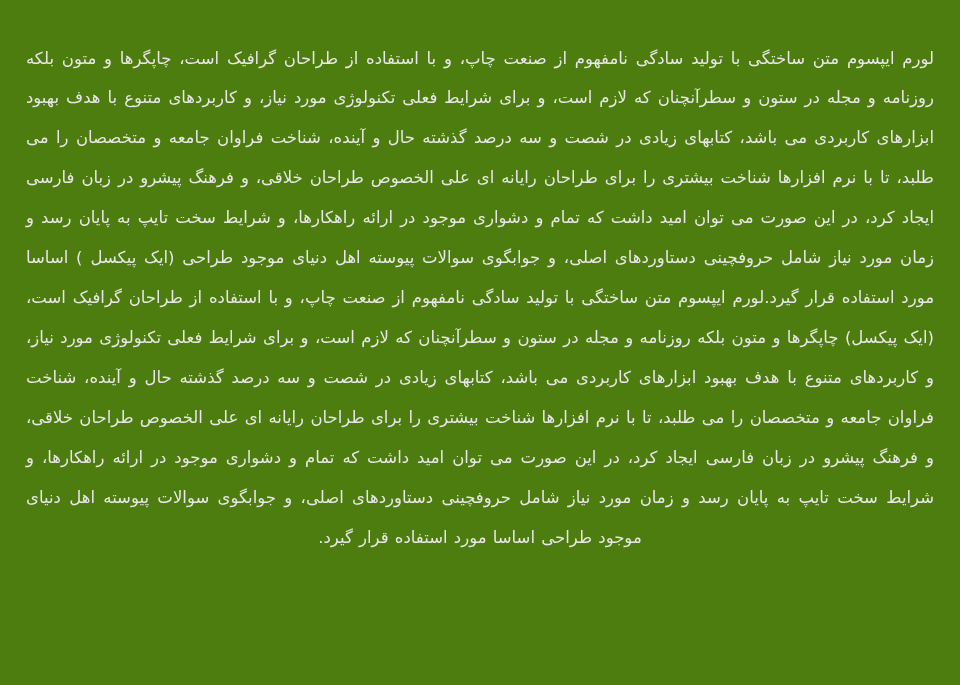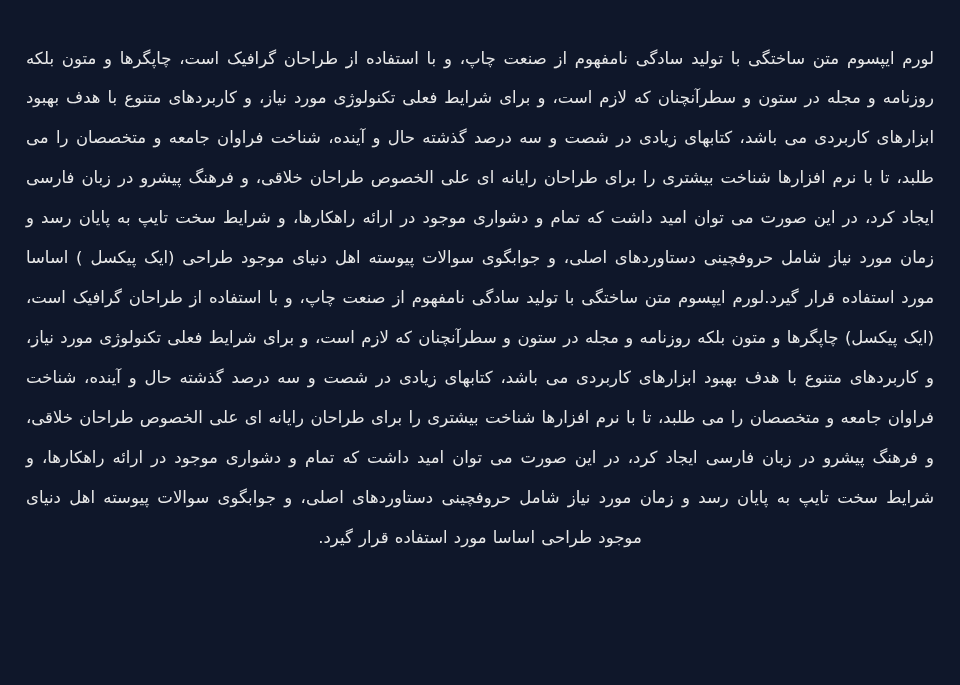--- a/index.html
+++ b/index.html
@@ -10,21 +10,21 @@
     width: 960px;
     height: 685px;
     background: #2e2e2e;
     font-family: "DejaVu Sans", sans-serif;
     overflow: hidden;
   }
   .page {
     box-sizing: border-box;
     width: 960px;
     height: 685px;
-    background: #0f172a;
+    background: #4d7c0f;
     padding: 22px 26px 10px 26px;
     display: block;
   }
   .lipsum-text {
     color: #e8e8e8;
     font-size: 16.5px;
     line-height: 2.42;
     text-align: justify;
     text-align-last: center;
     direction: rtl;

